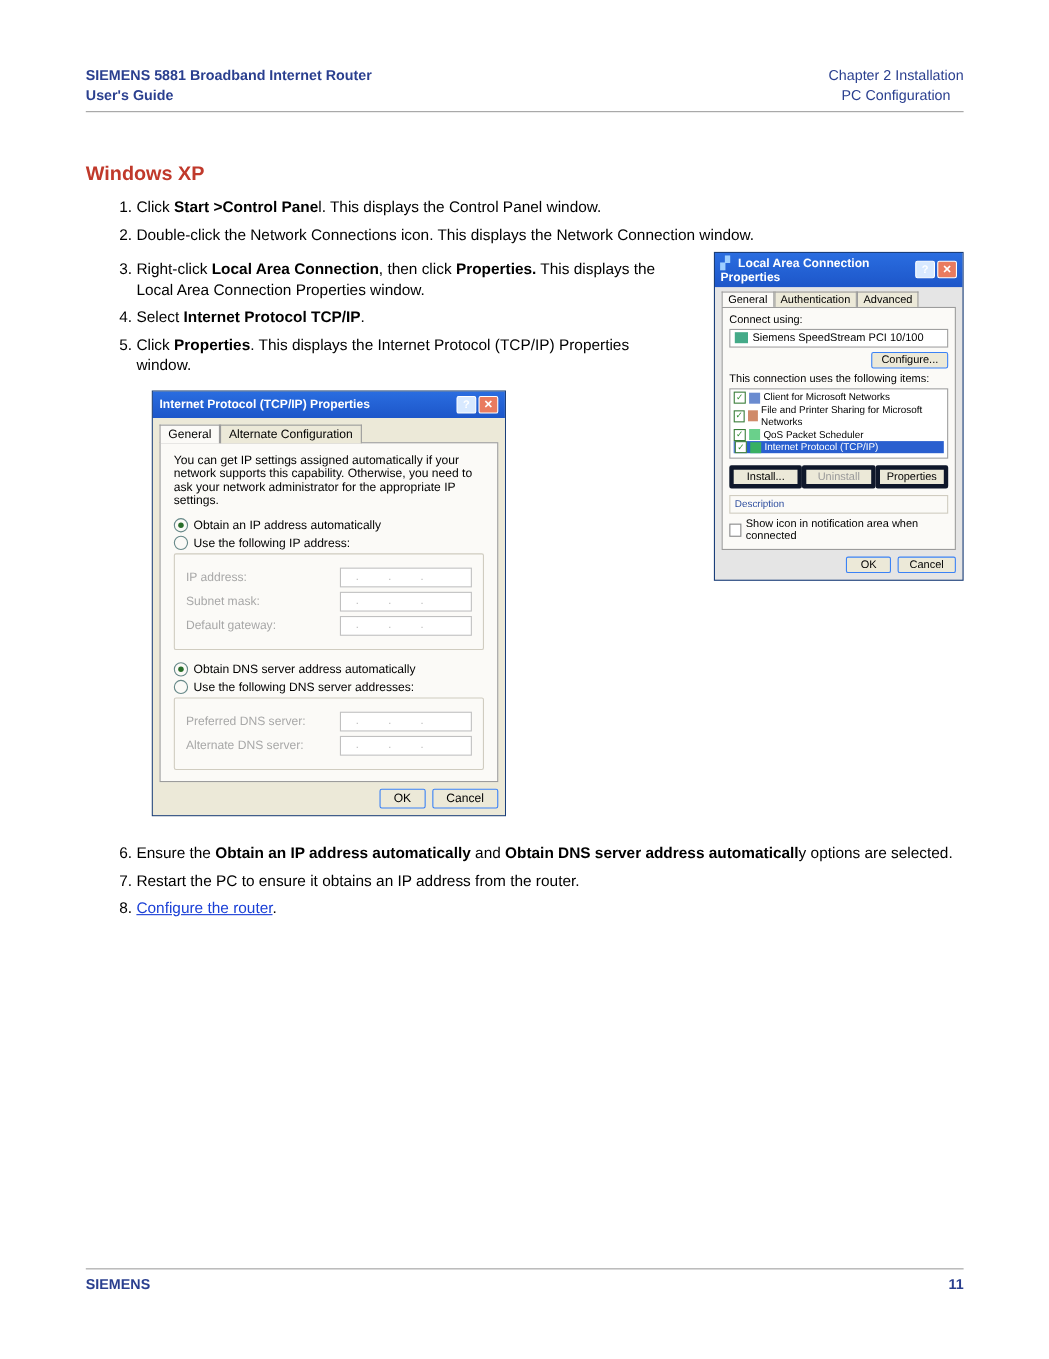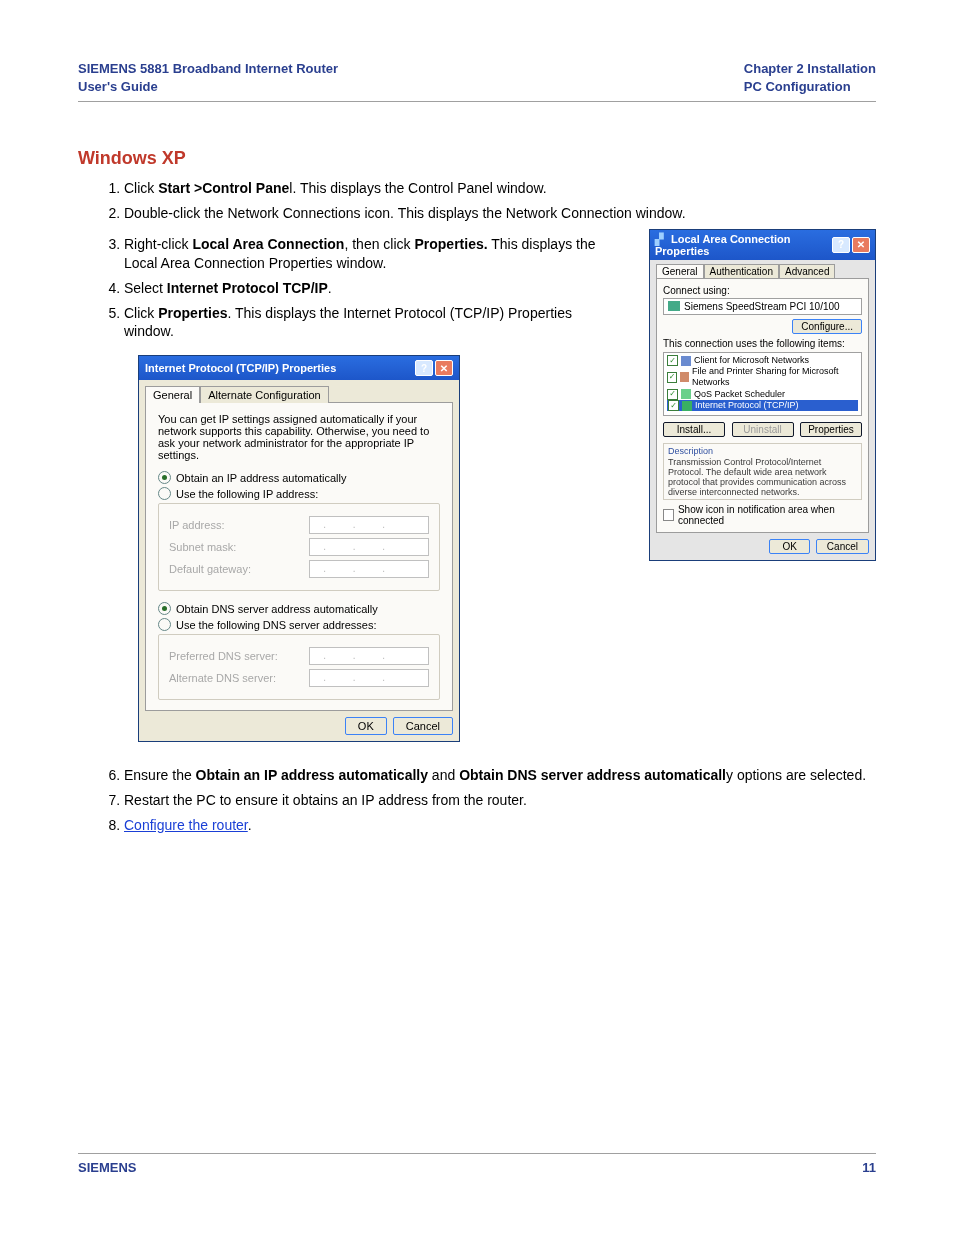--- a/index.html
+++ b/index.html
@@ -1,19 +1,19 @@
 <!DOCTYPE html>
 <html><head>
 <meta charset="utf-8">
 <style>
   body{margin:0;background:#fff;font-family:Arial,Helvetica,sans-serif;font-size:13px;color:#000;}
   .page{width:954px;height:1235px;position:relative;box-sizing:border-box;padding:60px 78px 40px 78px;}
   .header{border-bottom:1px solid #a0a0a0;padding-bottom:6px;display:flex;justify-content:space-between;}
   .hleft{color:#2a3f8f;font-weight:bold;font-size:13px;line-height:1.35;}
-  .hright{color:#2a3f8f;font-weight:bold;font-size:13px;text-align:left;line-height:1.35;}
+  .hright{color:#2a3f8f;font-weight:normal;font-size:13px;text-align:center;line-height:1.35;}
   .section-title{color:#c0392b;font-weight:bold;font-size:18px;margin:46px 0 10px 0;}
   ol.main{margin:0;padding-left:46px;font-size:14px;}
   ol.main li{margin:6px 0;line-height:1.35;}
   .wrap35{display:flex;gap:34px;align-items:flex-start;}
   .wrap35 ol{margin:0;padding-left:46px;font-size:14px;}
   .wrap35 li{margin:6px 0;line-height:1.35;}
   a.link{color:#1a3fd6;text-decoration:underline;}
   .figure{margin:14px 0 18px 60px;}
   
   .dlg{font-family:Tahoma,Arial,sans-serif;font-size:11px;background:#ece9d8;border:1px solid #1a3e7a;width:320px;}
@@ -46,21 +46,21 @@
   .tab2.active{background:#fbfaf7;}
   .panel2{border:1px solid #9c9c9c;background:#fbfaf7;padding:6px;}
   .txtf{border:1px solid #a0a0a0;background:#fff;padding:2px 4px;display:flex;align-items:center;gap:4px;margin-top:2px;}
   .nicicon{width:12px;height:10px;background:#4a8;}
   .items{border:1px solid #a0a0a0;background:#fff;margin-top:3px;padding:2px 3px;height:58px;overflow:hidden;}
   .item{display:flex;align-items:center;gap:3px;font-size:9px;line-height:1.25;}
   .chk{width:9px;height:9px;border:1px solid #3a7e3a;display:inline-flex;align-items:center;justify-content:center;color:#2a8a2a;font-size:8px;}
   .miniico{width:10px;height:10px;display:inline-block;}
   .item.sel{background:#2a5fcf;color:#fff;padding:0 1px;}
   .row3{display:flex;justify-content:space-between;margin-top:6px;}
-  .sbtn{border:1px solid #0f172a;background:#ece9d8;padding:1px 0;font-size:10px;width:60px;text-align:center;border-radius:2px;}
+  .sbtn{border:4px solid #0f172a;background:#ece9d8;padding:1px 0;font-size:10px;width:60px;text-align:center;border-radius:2px;}
   .sbtn.dis{color:#9a9a9a;}
   .desc{border:1px solid #d0ccc0;margin-top:6px;padding:2px 4px;font-size:9px;color:#3a3a3a;}
   .desc .dh{color:#3050a0;margin-bottom:1px;}
   .cbx{display:flex;align-items:center;gap:4px;margin-top:4px;}
   .sq{width:10px;height:10px;border:1px solid #888;background:#fff;}
   
   .footer{position:absolute;bottom:60px;left:78px;right:78px;border-top:1px solid #a0a0a0;padding-top:6px;display:flex;justify-content:space-between;color:#2a3f8f;font-weight:bold;font-size:13px;}
 </style>
 </head>
 <body>
@@ -239,21 +239,20 @@
                 <span>Internet Protocol (TCP/IP)</span>
               </div>
           </div>
           <div class="row3">
             <div class="sbtn">Install...</div>
             <div class="sbtn dis">Uninstall</div>
             <div class="sbtn">Properties</div>
           </div>
           <div class="desc">
             <div class="dh">Description</div>
-            <div>Transmission Control Protocol/Internet Protocol. The default wide area network protocol that provides communication across diverse interconnected networks.</div>
           </div>
           <div class="cbx">
               <span class="sq"></span>
               <span>Show icon in notification area when connected</span>
             </div>
         </div>
         <div class="btnrow" style="margin-top:6px">
           <button class="wbtn" style="font-size:10px;padding:1px 12px">OK</button>
           <button class="wbtn" style="font-size:10px;padding:1px 10px">Cancel</button>
         </div>

